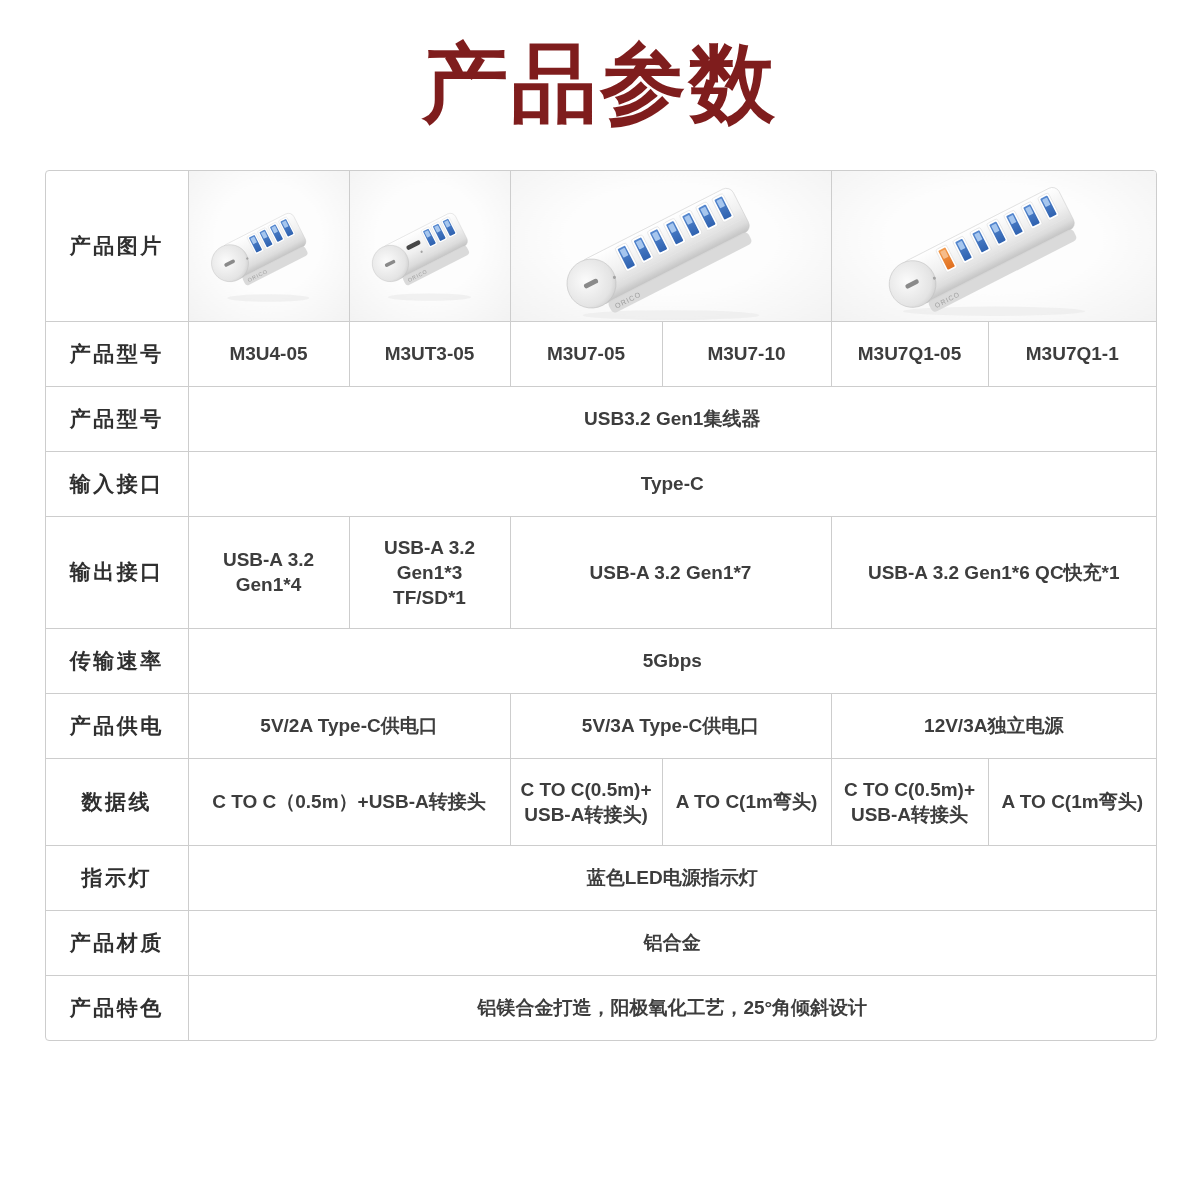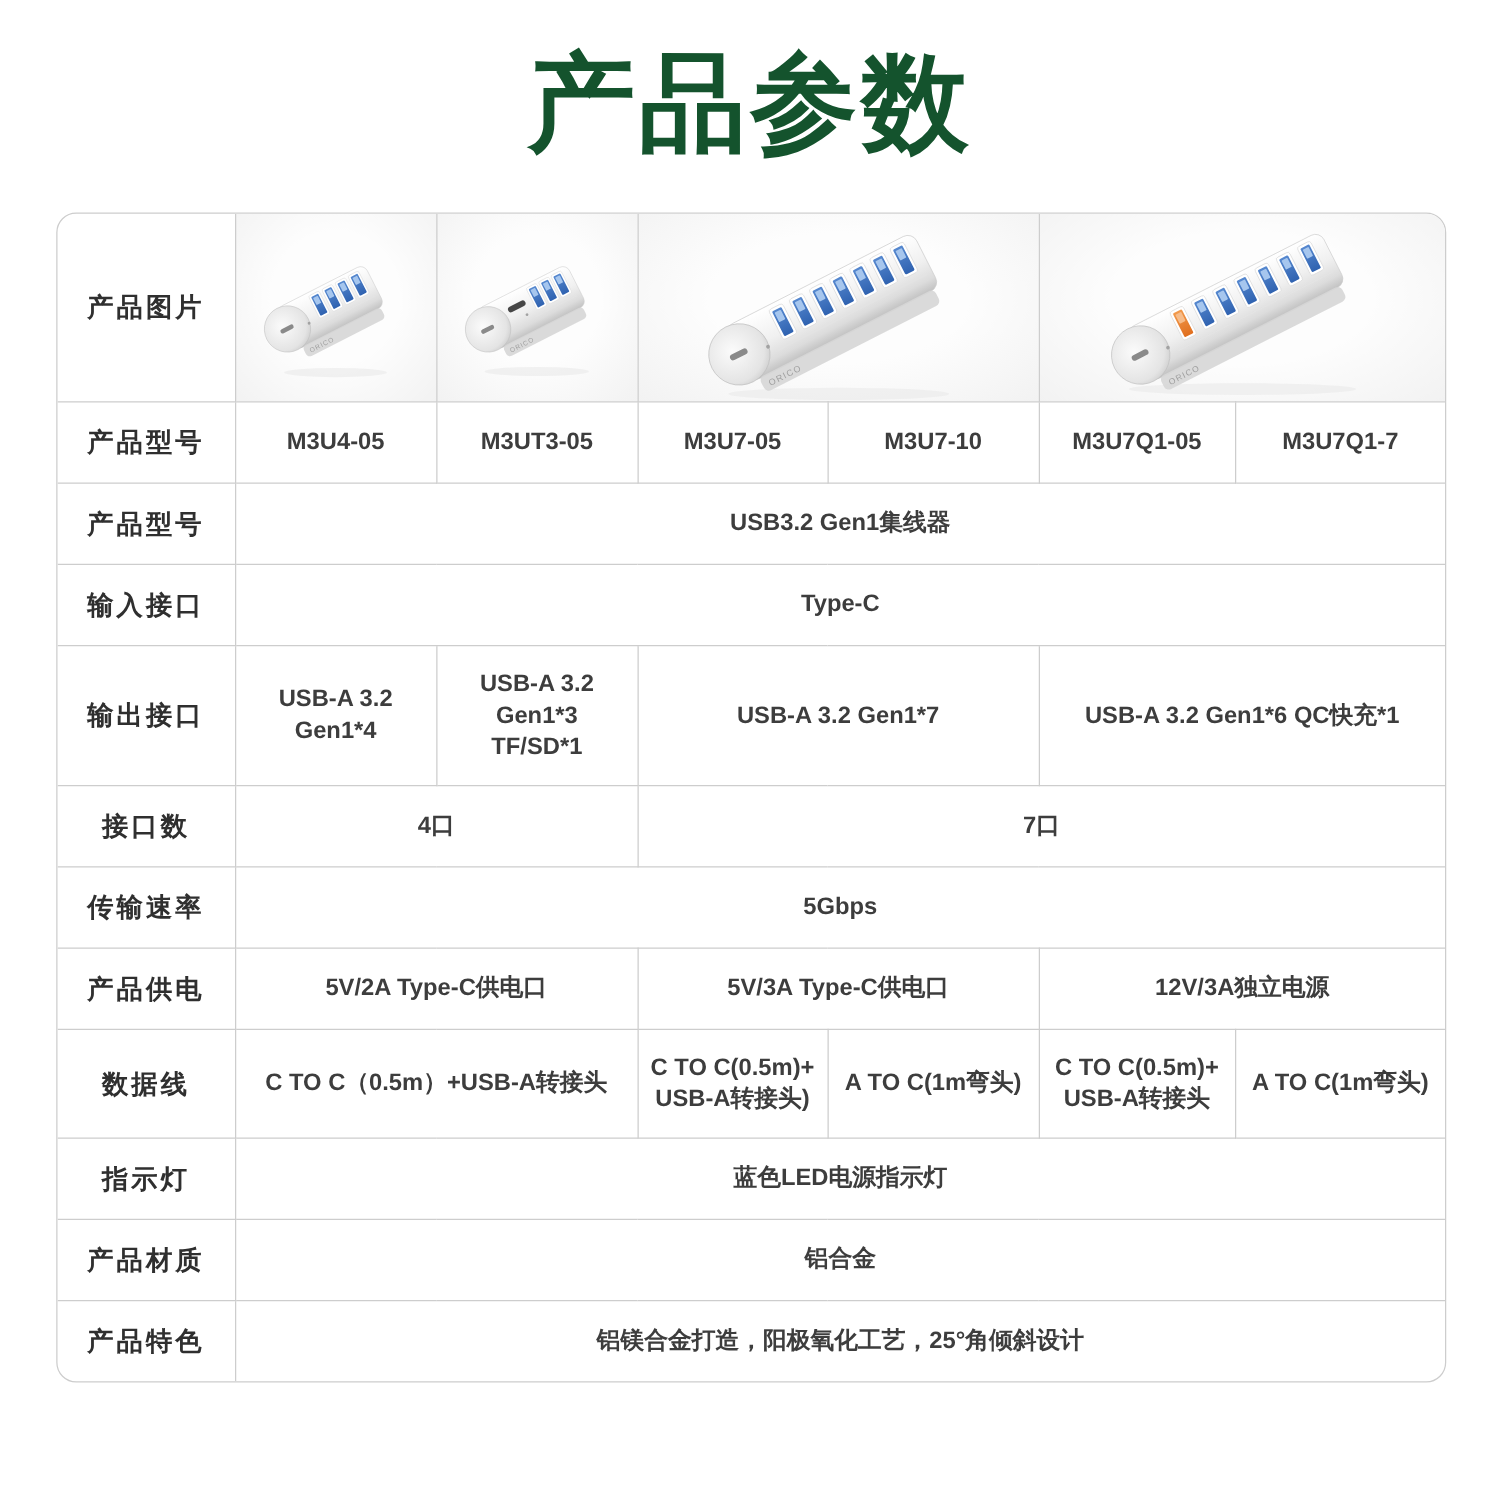--- a/index.html
+++ b/index.html
@@ -4,25 +4,25 @@
 <style>
   html,body{margin:0;padding:0;}
   body{
     width:1200px;height:1200px;position:relative;overflow:hidden;
     background:#ffffff;
     font-family:"Liberation Sans","DejaVu Sans",sans-serif;
   }
   .title{
     margin:0;position:absolute;top:34px;left:0;width:100%;
     text-align:center;font-size:86px;font-weight:900;letter-spacing:3px;
-    color:#14532d;line-height:1.15;
+    color:#7f1d1d;line-height:1.15;
   }
   .table-wrap{
     position:absolute;top:170px;left:45px;width:1110px;
-    border:1px solid #cdcdcd;border-radius:16px;overflow:hidden;background:#ffffff;
+    border:1px solid #cdcdcd;border-radius:4px;overflow:hidden;background:#ffffff;
   }
   table.spec-table{width:100%;border-collapse:collapse;table-layout:fixed;}
   td{
     border-right:1px solid #cdcdcd;border-bottom:1px solid #cdcdcd;
     text-align:center;vertical-align:middle;padding:18px 6px;
   }
   td:last-child{border-right:0;}
   tr:last-child td{border-bottom:0;}
   tr{height:64px;}
   tr.img-row{height:150px;}
@@ -265,43 +265,38 @@
             </div>
           </td>
         </tr>
         <tr>
           <td class="label-cell">产品型号</td>
           <td class="value-cell">M3U4-05</td>
           <td class="value-cell">M3UT3-05</td>
           <td class="value-cell">M3U7-05</td>
           <td class="value-cell">M3U7-10</td>
           <td class="value-cell">M3U7Q1-05</td>
-          <td class="value-cell">M3U7Q1-7</td>
+          <td class="value-cell">M3U7Q1-1</td>
         </tr>
         <tr>
           <td class="label-cell">产品型号</td>
           <td colspan="6" class="value-cell">USB3.2 Gen1集线器</td>
         </tr>
         <tr>
           <td class="label-cell">输入接口</td>
           <td colspan="6" class="value-cell">Type-C</td>
         </tr>
         <tr>
           <td class="label-cell">输出接口</td>
           <td class="value-cell">USB-A 3.2
 Gen1*4</td>
           <td class="value-cell">USB-A 3.2 Gen1*3
 TF/SD*1</td>
           <td colspan="2" class="value-cell">USB-A 3.2 Gen1*7</td>
           <td colspan="2" class="value-cell">USB-A 3.2 Gen1*6  QC快充*1</td>
-        </tr>
-        <tr>
-          <td class="label-cell">接口数</td>
-          <td colspan="2" class="value-cell">4口</td>
-          <td colspan="4" class="value-cell">7口</td>
         </tr>
         <tr>
           <td class="label-cell">传输速率</td>
           <td colspan="6" class="value-cell">5Gbps</td>
         </tr>
         <tr>
           <td class="label-cell">产品供电</td>
           <td colspan="2" class="value-cell">5V/2A Type-C供电口</td>
           <td colspan="2" class="value-cell">5V/3A Type-C供电口</td>
           <td colspan="2" class="value-cell">12V/3A独立电源</td>

